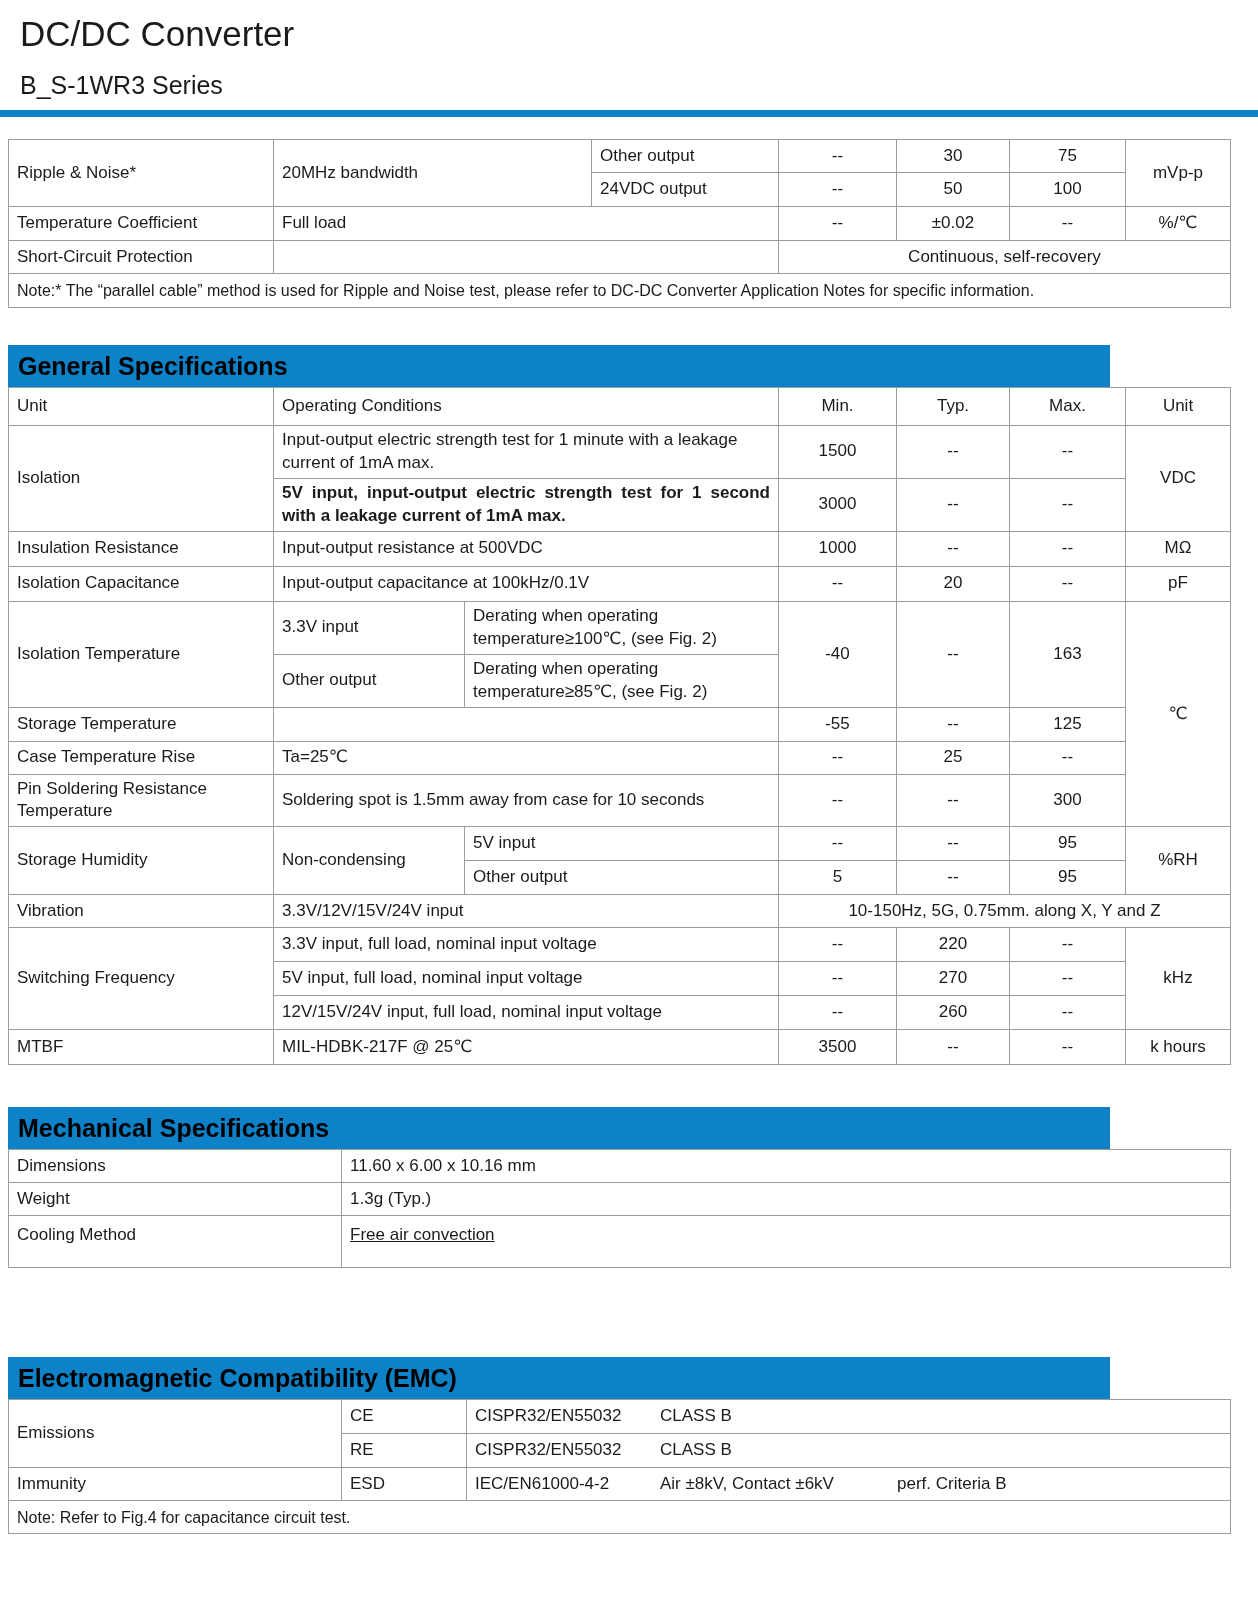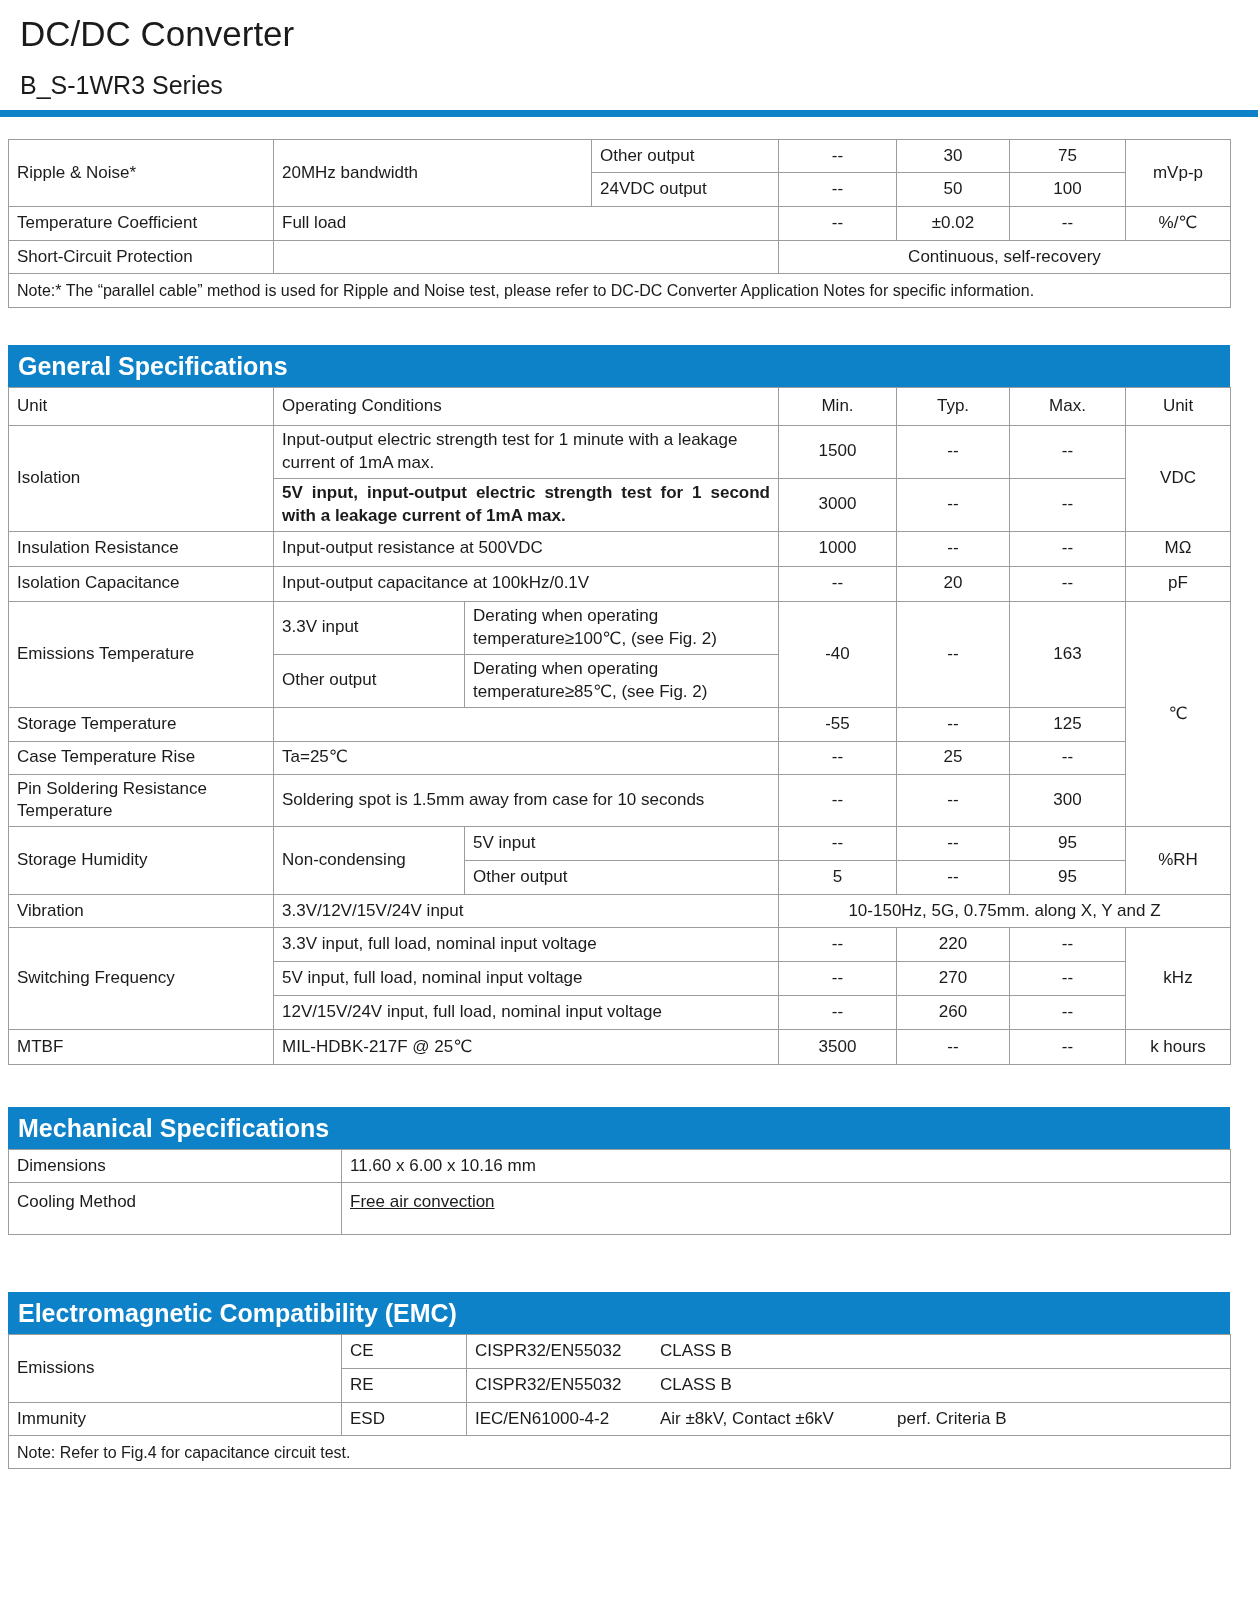--- a/index.html
+++ b/index.html
@@ -21,27 +21,27 @@
   }
   table.spec-table td {
     border:1px solid #9c9c9c; padding:3px 8px; vertical-align:middle;
     line-height:1.35; overflow:hidden;
   }
   td.c { text-align:center; padding:3px 2px; }
   td.just { text-align:justify;font-weight:bold; }
   td.note-cell { font-size:16px; padding:4px 8px; }
 
   .section-bar {
-    background:#0d82c9; color:#ffffff; font-weight:bold; font-size:25px;
-    height:42px; line-height:42px; padding-left:10px; width:1222px;
+    background:#0d82c9; color:#000000; font-weight:bold; font-size:25px;
+    height:42px; line-height:42px; padding-left:10px; width:1102px;
   }
   .mt-top-table { margin-top:22px; }
   .mt-general { margin-top:37px; }
   .mt-mech { margin-top:42px; }
-  .mt-emc { margin-top:57px; }
+  .mt-emc { margin-top:89px; }
 
   .std { display:inline-block; min-width:185px; }
   .det { display:inline-block; min-width:237px; }
 </style>
 </head>
 <body>
 
 <div class="doc-title">DC/DC Converter</div>
 <div class="doc-subtitle">B_S-1WR3 Series</div>
 <div class="title-rule"></div>
@@ -137,21 +137,21 @@
       </tr>
       <tr style="height:35px">
         <td>Isolation Capacitance</td>
         <td colspan="2">Input-output capacitance at 100kHz/0.1V</td>
         <td class="c">--</td>
         <td class="c">20</td>
         <td class="c">--</td>
         <td class="c">pF</td>
       </tr>
       <tr style="height:48px">
-        <td rowspan="2">Emissions Temperature</td>
+        <td rowspan="2">Isolation Temperature</td>
         <td>3.3V input</td>
         <td>Derating when operating temperature≥100℃, (see Fig. 2)</td>
         <td class="c" rowspan="2">-40</td>
         <td class="c" rowspan="2">--</td>
         <td class="c" rowspan="2">163</td>
         <td class="c" rowspan="5">℃</td>
       </tr>
       <tr style="height:48px">
         <td>Other output</td>
         <td>Derating when operating temperature≥85℃, (see Fig. 2)</td>
@@ -232,20 +232,24 @@
   <table class="spec-table">
     <colgroup>
       <col style="width:333px">
         <col style="width:889px">
     </colgroup>
     <tbody>
       <tr style="height:33px">
         <td>Dimensions</td>
         <td>11.60 x 6.00 x 10.16 mm</td>
       </tr>
+      <tr style="height:33px">
+        <td>Weight</td>
+        <td>1.3g (Typ.)</td>
+      </tr>
       <tr style="height:52px">
         <td style="vertical-align:top; padding-top:8px;">Cooling Method</td>
         <td style="vertical-align:top; padding-top:8px;text-decoration:underline;">Free air convection</td>
       </tr>
     </tbody>
   </table>
 
   <div class="section-bar mt-emc">Electromagnetic Compatibility (EMC)</div>
   <table class="spec-table">
     <colgroup>

